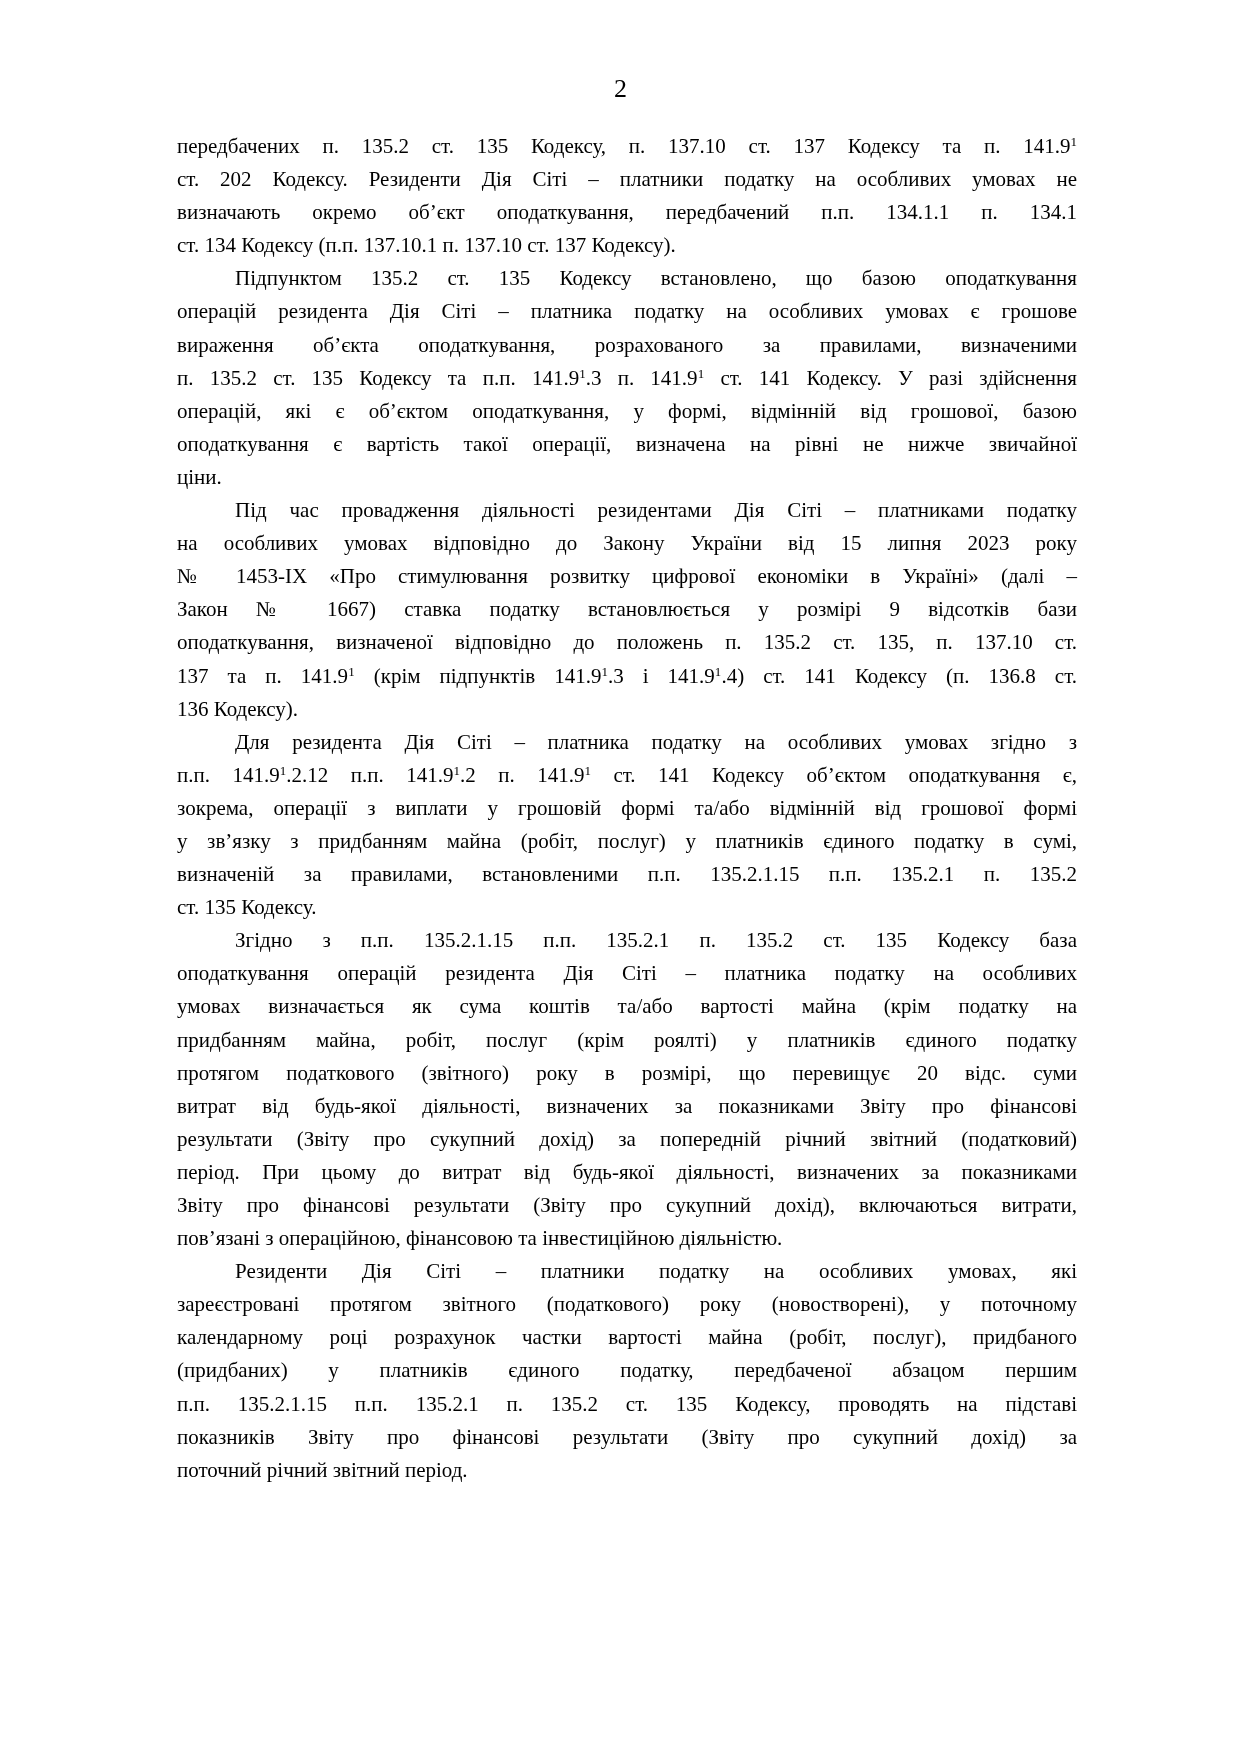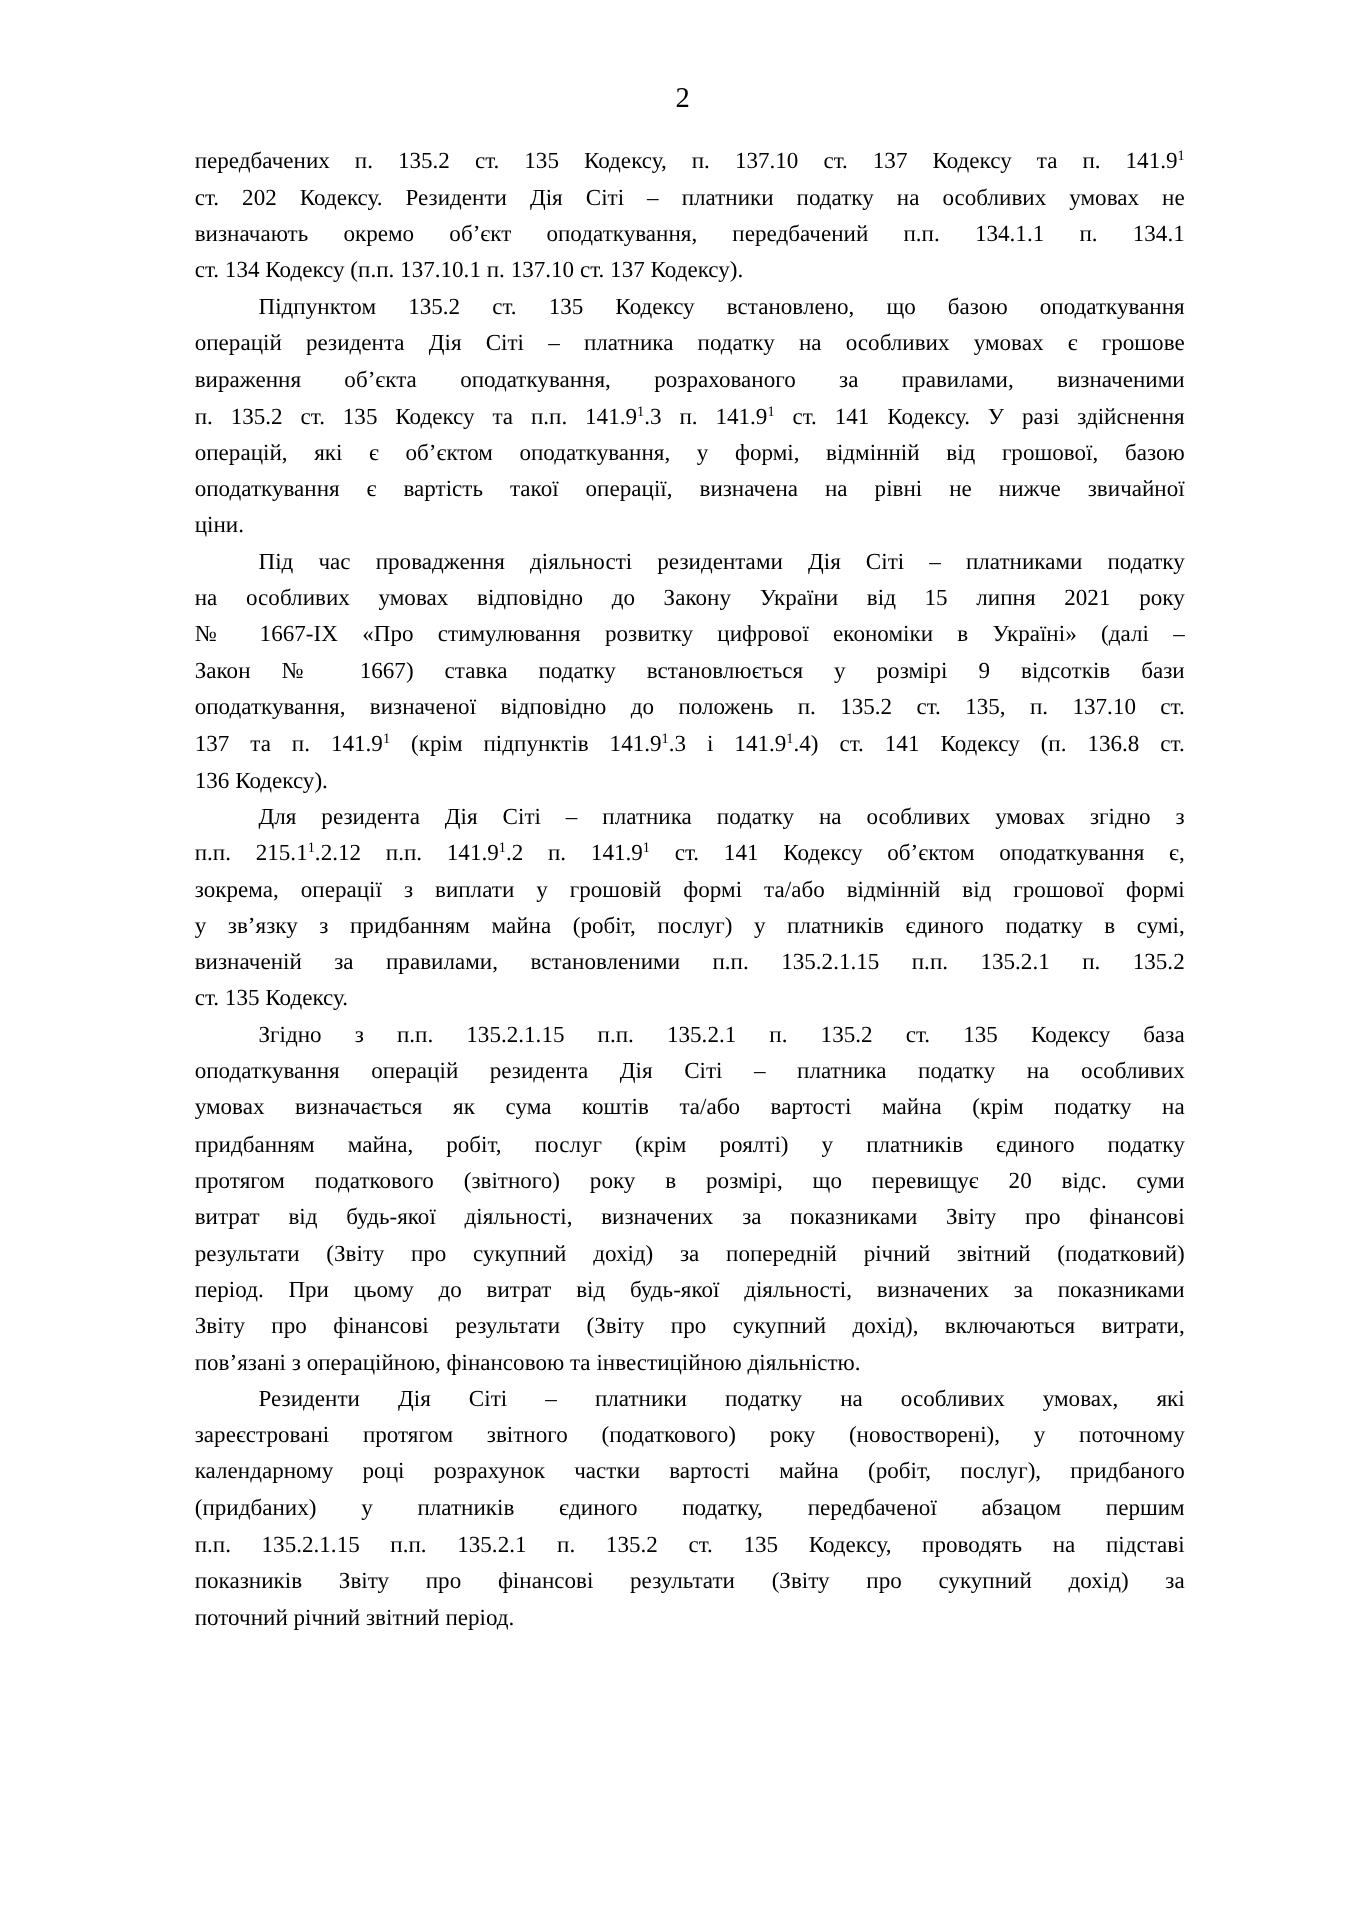--- a/index.html
+++ b/index.html
@@ -42,30 +42,30 @@
         <span class="line indent"><span>Підпунктом 135.2 ст. 135 Кодексу встановлено, що базою оподаткування</span></span>
         <span class="line"><span>операцій резидента Дія Сіті – платника податку на особливих умовах є грошове</span></span>
         <span class="line"><span>вираження об’єкта оподаткування, розрахованого за правилами, визначеними</span></span>
         <span class="line"><span>п. 135.2 ст. 135 Кодексу та п.п. 141.9</span><sup>1</sup><span>.3 п. 141.9</span><sup>1</sup><span> ст. 141 Кодексу. У разі здійснення</span></span>
         <span class="line"><span>операцій, які є об’єктом оподаткування, у формі, відмінній від грошової, базою</span></span>
         <span class="line"><span>оподаткування є вартість такої операції, визначена на рівні не нижче звичайної</span></span>
         <span class="line last"><span>ціни.</span></span>
       </div>
       <div class="para">
         <span class="line indent"><span>Під час провадження діяльності резидентами Дія Сіті – платниками податку</span></span>
-        <span class="line"><span>на особливих умовах відповідно до Закону України від 15 липня 2021 року</span></span>
-        <span class="line"><span>№ 1667-IX «Про стимулювання розвитку цифрової економіки в Україні» (далі –</span></span>
+        <span class="line"><span>на особливих умовах відповідно до Закону України від 15 липня 2023 року</span></span>
+        <span class="line"><span>№ 1453-IX «Про стимулювання розвитку цифрової економіки в Україні» (далі –</span></span>
         <span class="line"><span>Закон № 1667) ставка податку встановлюється у розмірі 9 відсотків бази</span></span>
         <span class="line"><span>оподаткування, визначеної відповідно до положень п. 135.2 ст. 135, п. 137.10 ст.</span></span>
         <span class="line"><span>137 та п. 141.9</span><sup>1</sup><span> (крім підпунктів 141.9</span><sup>1</sup><span>.3 і 141.9</span><sup>1</sup><span>.4) ст. 141 Кодексу (п. 136.8 ст.</span></span>
         <span class="line last"><span>136 Кодексу).</span></span>
       </div>
       <div class="para">
         <span class="line indent"><span>Для резидента Дія Сіті – платника податку на особливих умовах згідно з</span></span>
-        <span class="line"><span>п.п. 215.1</span><sup>1</sup><span>.2.12 п.п. 141.9</span><sup>1</sup><span>.2 п. 141.9</span><sup>1</sup><span> ст. 141 Кодексу об’єктом оподаткування є,</span></span>
+        <span class="line"><span>п.п. 141.9</span><sup>1</sup><span>.2.12 п.п. 141.9</span><sup>1</sup><span>.2 п. 141.9</span><sup>1</sup><span> ст. 141 Кодексу об’єктом оподаткування є,</span></span>
         <span class="line"><span>зокрема, операції з виплати у грошовій формі та/або відмінній від грошової формі</span></span>
         <span class="line"><span>у зв’язку з придбанням майна (робіт, послуг) у платників єдиного податку в сумі,</span></span>
         <span class="line"><span>визначеній за правилами, встановленими п.п. 135.2.1.15 п.п. 135.2.1 п. 135.2</span></span>
         <span class="line last"><span>ст. 135 Кодексу.</span></span>
       </div>
       <div class="para">
         <span class="line indent"><span>Згідно з п.п. 135.2.1.15 п.п. 135.2.1 п. 135.2 ст. 135 Кодексу база</span></span>
         <span class="line"><span>оподаткування операцій резидента Дія Сіті – платника податку на особливих</span></span>
         <span class="line"><span>умовах визначається як сума коштів та/або вартості майна (крім податку на</span></span>
         <span class="line"><span>придбанням майна, робіт, послуг (крім роялті) у платників єдиного податку</span></span>

